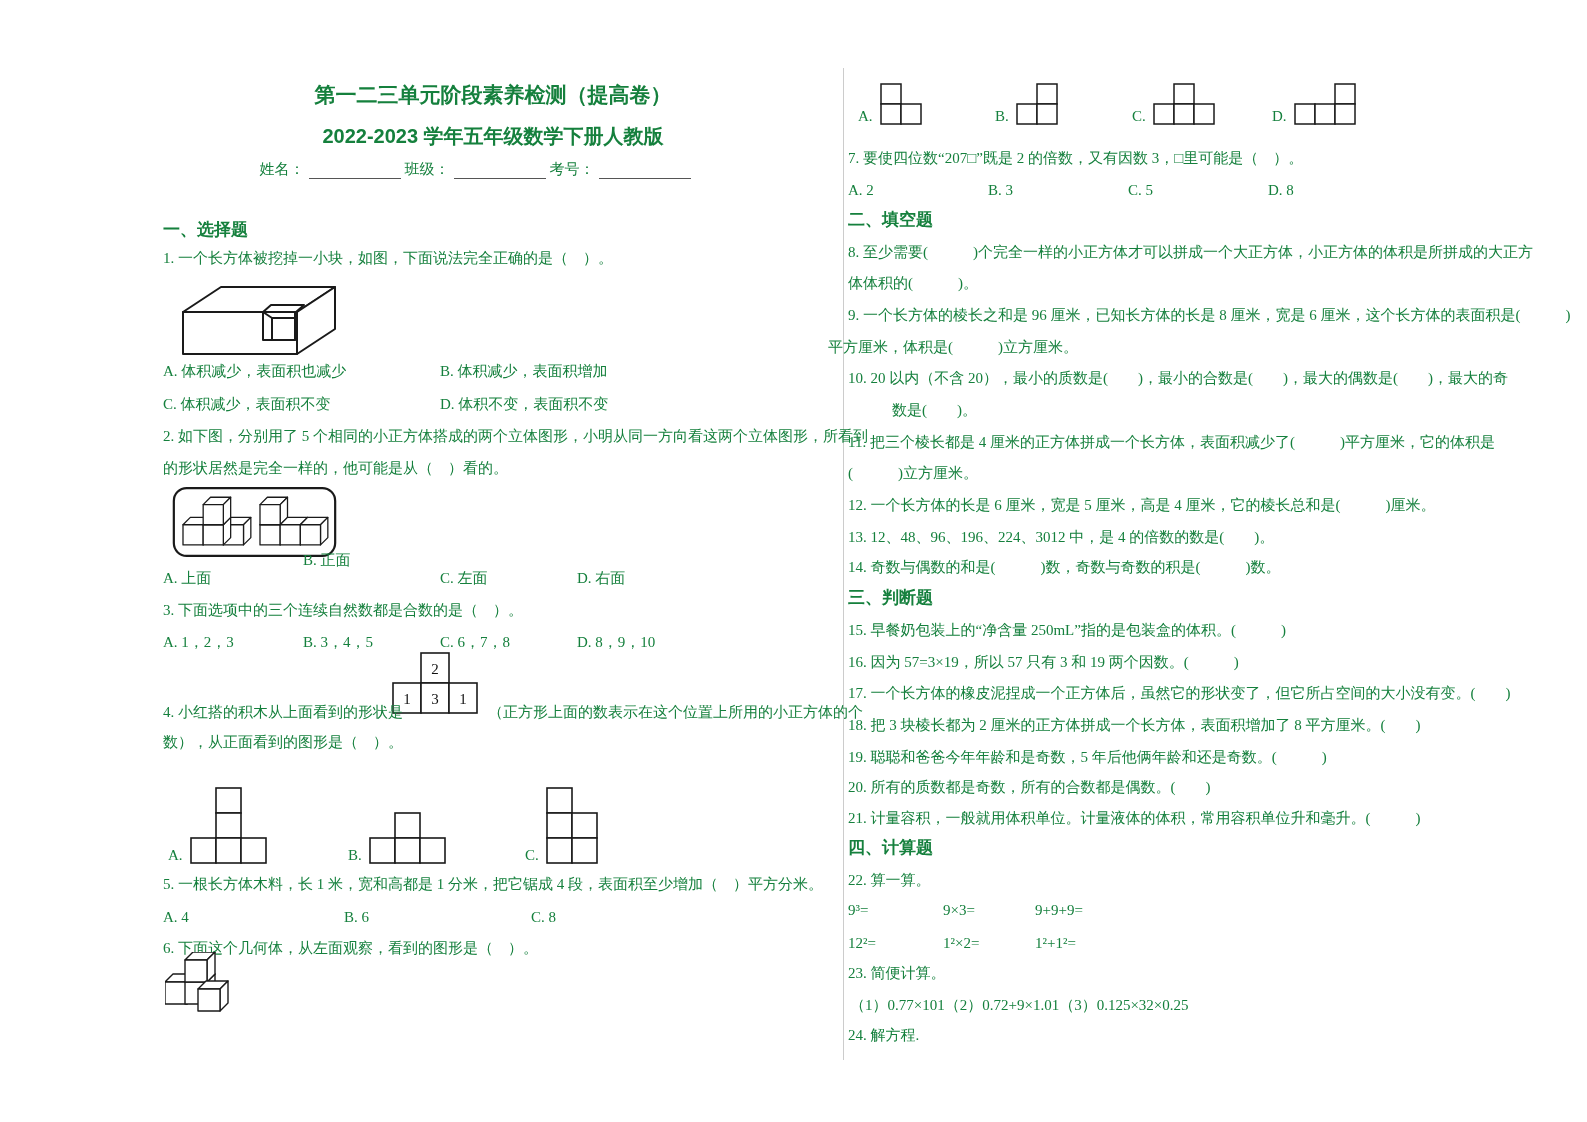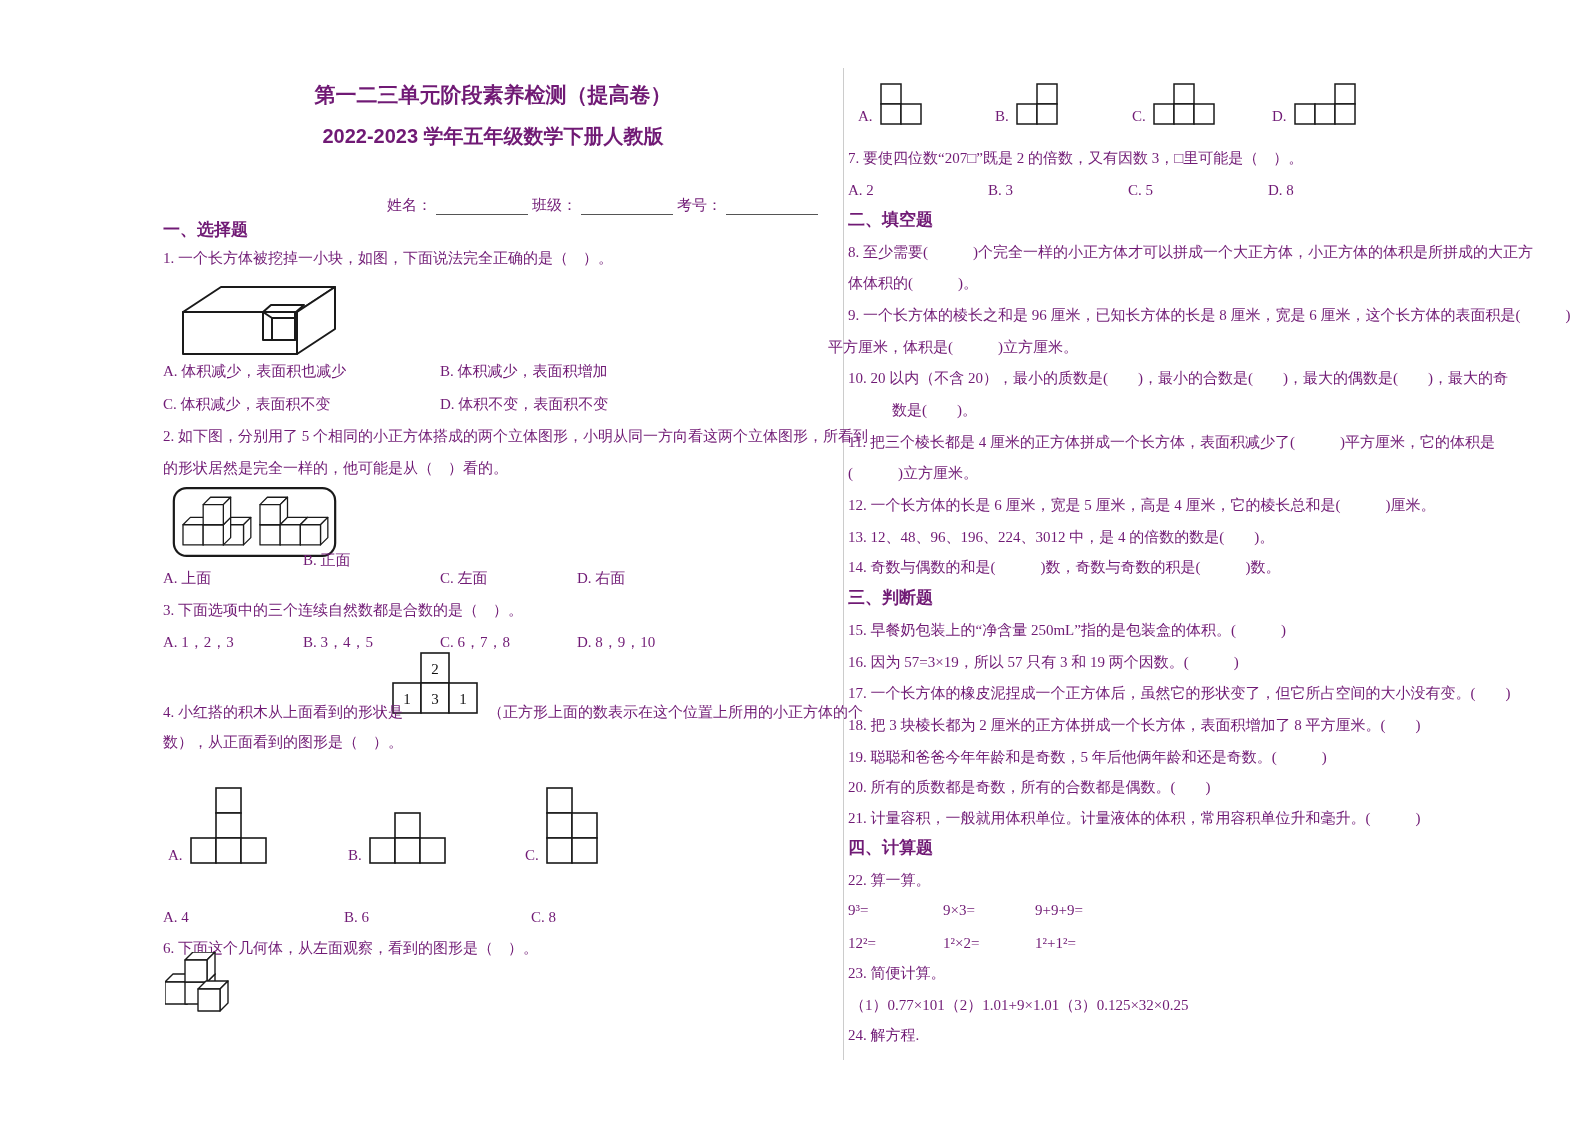--- a/index.html
+++ b/index.html
@@ -1,23 +1,23 @@
 <!DOCTYPE html>
 <html><head>
 <meta charset="utf-8">
 <style>
   html,body{margin:0;padding:0;background:#fff;}
   #page{position:relative;width:1587px;height:1122px;background:#ffffff;overflow:hidden;
-        font-family:"Liberation Serif","DejaVu Serif",serif;color:#701a75;}
+        font-family:"Liberation Serif","DejaVu Serif",serif;color:#15803d;}
   .ln{position:absolute;white-space:pre;font-size:15px;line-height:24px;}
   .hd{font-family:"Liberation Sans","DejaVu Sans",sans-serif;font-weight:bold;font-size:17px;}
   .ctr{width:660px;left:163px;text-align:center;}
   .title{font-family:"Liberation Sans","DejaVu Sans",sans-serif;font-weight:bold;font-size:21px;}
   .subtitle{font-family:"Liberation Sans","DejaVu Sans",sans-serif;font-weight:bold;font-size:20px;}
-  .namerow{position:absolute;left:162px;top:160px;width:660px;display:flex;justify-content:flex-end;align-items:flex-end;font-size:15px;margin-top:36px;}
+  .namerow{position:absolute;left:147px;top:160px;width:660px;display:flex;justify-content:center;align-items:flex-end;font-size:15px;}
   .blank{display:inline-block;width:92px;height:17px;border-bottom:1.4px solid #555;margin:0 4px;}
   .figgrp{position:absolute;display:flex;align-items:flex-end;gap:6px;height:80px;}
   .figgrp .lbl{font-size:15px;line-height:20px;}
   .divider{position:absolute;left:843px;top:68px;width:1px;height:992px;background:#cccccc;}
   svg{display:block;}
   .sq{fill:#fff;stroke:#1a1a1a;stroke-width:1.6;}
   .sq2{fill:#fff;stroke:#1a1a1a;stroke-width:1.5;}
   .cub{fill:#fff;stroke:#1a1a1a;stroke-width:1.4;stroke-linejoin:round;}
   .gridnum{font-family:"Liberation Serif","DejaVu Serif",serif;font-size:15px;fill:#111;}
 </style>
@@ -136,20 +136,21 @@
     <span class="lbl">C.</span>
     <svg width="54" height="79" viewBox="0 0 54 79">
       <rect class="sq" x="2" y="2" width="25" height="25"></rect>
       <rect class="sq" x="2" y="27" width="25" height="25"></rect>
         <rect class="sq" x="27" y="27" width="25" height="25"></rect>
       <rect class="sq" x="2" y="52" width="25" height="25"></rect>
         <rect class="sq" x="27" y="52" width="25" height="25"></rect>
     </svg>
   </div>
 
+  <div class="ln" style="left:163px;top:872px">5. 一根长方体木料，长 1 米，宽和高都是 1 分米，把它锯成 4 段，表面积至少增加（    ）平方分米。</div>
   <div class="ln" style="left:163px;top:905px">A. 4</div>
   <div class="ln" style="left:344px;top:905px">B. 6</div>
   <div class="ln" style="left:531px;top:905px">C. 8</div>
 
   <div class="ln" style="left:163px;top:936px">6. 下面这个几何体，从左面观察，看到的图形是（    ）。</div>
 
   <svg style="position:absolute;left:165px;top:952px" width="82" height="64" viewBox="0 0 82 64">
     <use href="#cb" x="0" y="22"></use>
     <use href="#cb" x="20" y="22"></use>
     <use href="#cb" x="20" y="0"></use>
@@ -221,15 +222,15 @@
 
   <div class="ln hd" style="left:848px;top:836px">四、计算题</div>
   <div class="ln" style="left:848px;top:868px">22. 算一算。</div>
   <div class="ln" style="left:848px;top:898px">9³=</div>
   <div class="ln" style="left:943px;top:898px">9×3=</div>
   <div class="ln" style="left:1035px;top:898px">9+9+9=</div>
   <div class="ln" style="left:848px;top:931px">12²=</div>
   <div class="ln" style="left:943px;top:931px">1²×2=</div>
   <div class="ln" style="left:1035px;top:931px">1²+1²=</div>
   <div class="ln" style="left:848px;top:961px">23. 简便计算。</div>
-  <div class="ln" style="left:850px;top:993px">（1）0.77×101（2）1.01+9×1.01（3）0.125×32×0.25</div>
+  <div class="ln" style="left:850px;top:993px">（1）0.77×101（2）0.72+9×1.01（3）0.125×32×0.25</div>
   <div class="ln" style="left:848px;top:1023px">24. 解方程.</div>
 </div>
 
 </body></html>

